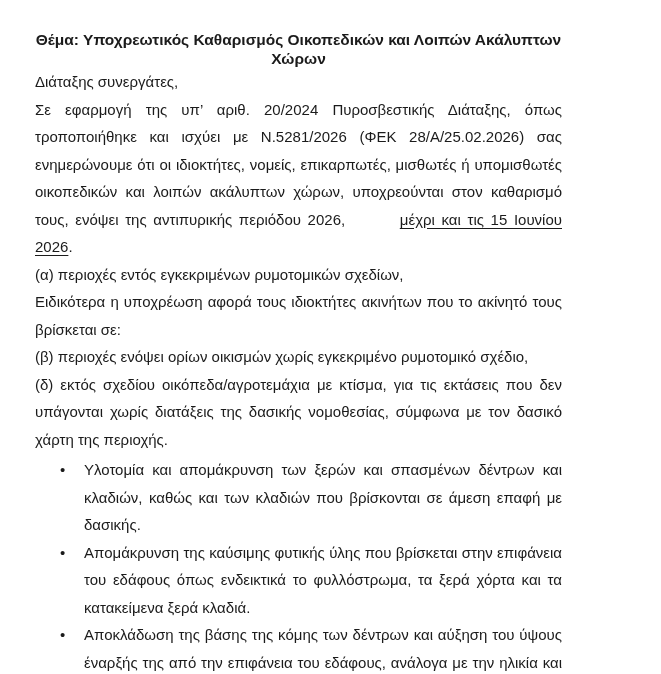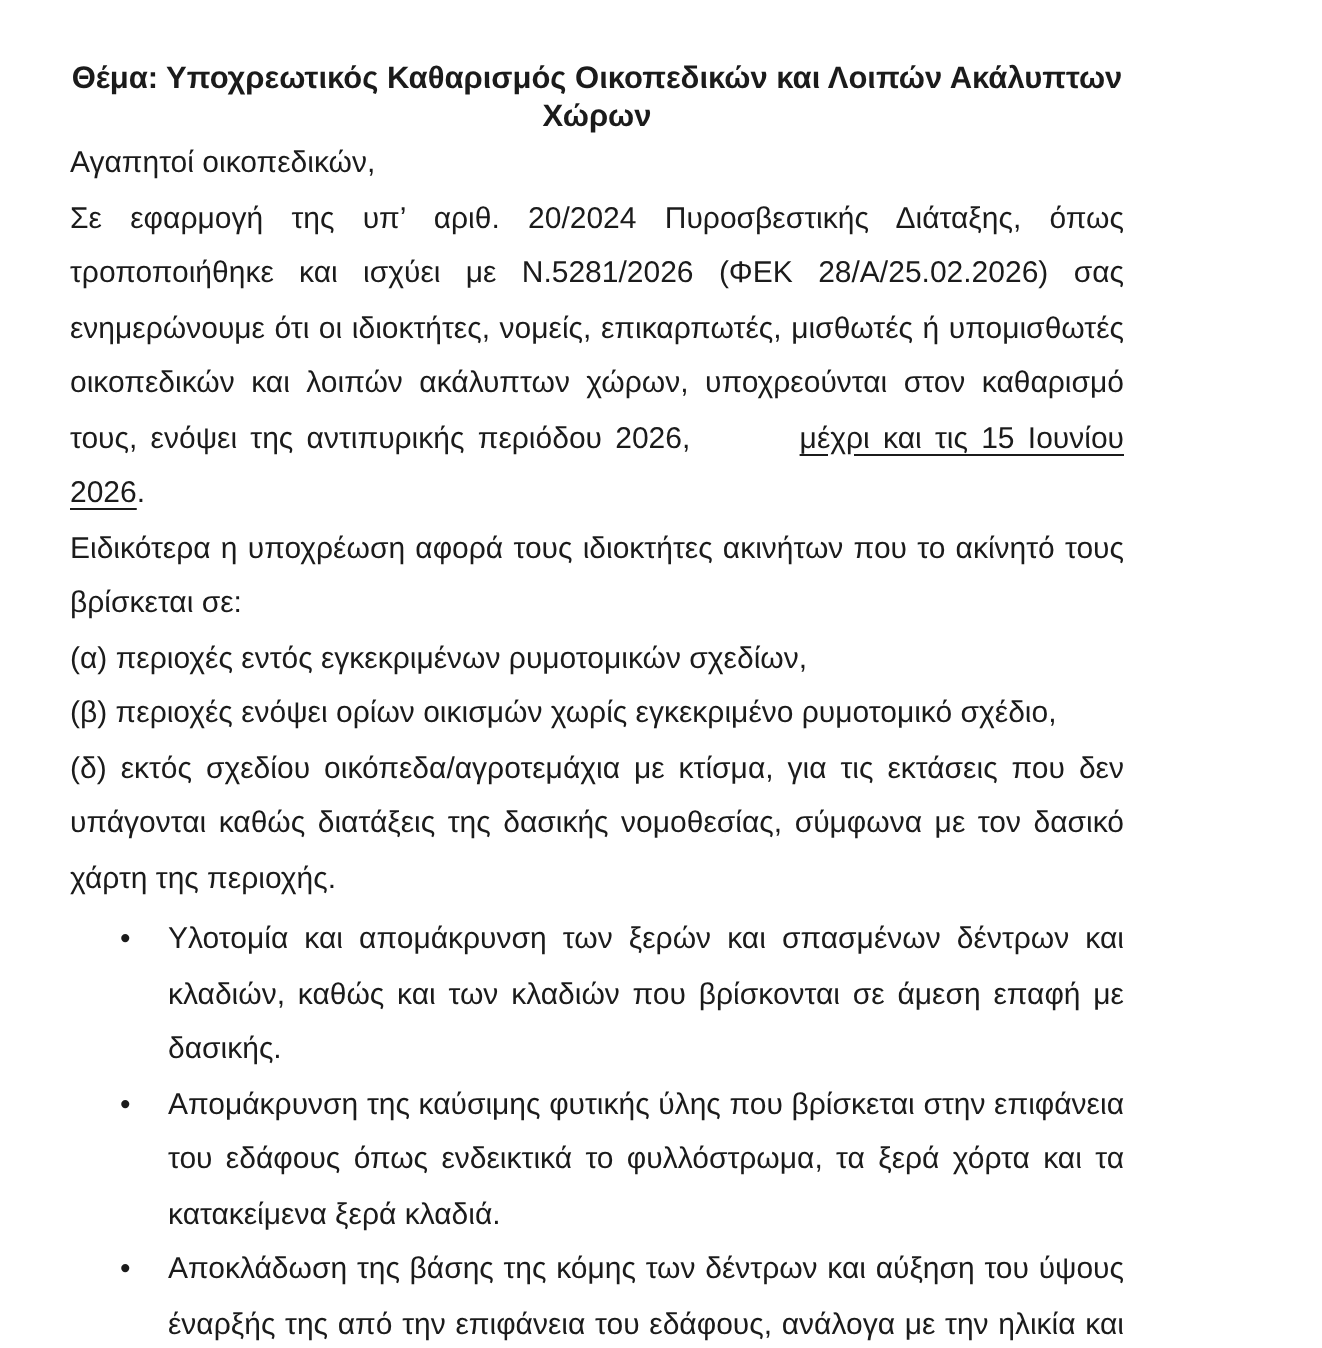--- a/index.html
+++ b/index.html
@@ -67,32 +67,32 @@
 </style>
 </head>
 <body>
 
 <div class="page">
 
   <h1 class="doc-title">Θέμα: Υποχρεωτικός Καθαρισμός Οικοπεδικών και Λοιπών Ακάλυπτων Χώρων</h1>
 
   <div class="body-text">
 
-    <p class="para salutation">Αγαπητοί οικοπεδικών,</p>
+    <p class="para salutation">Διάταξης συνεργάτες,</p>
 
     <p class="para"><span>Σε εφαρμογή της υπ’ αριθ. 20/2024 Πυροσβεστικής Διάταξης, όπως τροποποιήθηκε και ισχύει με Ν.5281/2026 (ΦΕΚ 28/Α/25.02.2026) σας ενημερώνουμε ότι οι ιδιοκτήτες, νομείς, επικαρπωτές, μισθωτές ή υπομισθωτές οικοπεδικών και λοιπών ακάλυπτων χώρων, υποχρεούνται στον καθαρισμό τους, ενόψει της αντιπυρικής περιόδου 2026, </span><span class="u">μέχρι και τις 15 Ιουνίου 2026</span><span>.</span></p>
 
+    <p class="para">(α) περιοχές εντός εγκεκριμένων ρυμοτομικών σχεδίων,</p>
+
     <p class="para">Ειδικότερα η υποχρέωση αφορά τους ιδιοκτήτες ακινήτων που το ακίνητό τους βρίσκεται σε:</p>
-
-    <p class="para">(α) περιοχές εντός εγκεκριμένων ρυμοτομικών σχεδίων,</p>
 
     <p class="para">(β) περιοχές ενόψει ορίων οικισμών χωρίς εγκεκριμένο ρυμοτομικό σχέδιο,</p>
 
 
-    <p class="para">(δ) εκτός σχεδίου οικόπεδα/αγροτεμάχια με κτίσμα, για τις εκτάσεις που δεν υπάγονται καθώς διατάξεις της δασικής νομοθεσίας, σύμφωνα με τον δασικό χάρτη της περιοχής.</p>
+    <p class="para">(δ) εκτός σχεδίου οικόπεδα/αγροτεμάχια με κτίσμα, για τις εκτάσεις που δεν υπάγονται χωρίς διατάξεις της δασικής νομοθεσίας, σύμφωνα με τον δασικό χάρτη της περιοχής.</p>
 
 
     <ul class="process-list">
       <li>
         <span class="bullet">•</span>
         <span>Υλοτομία και απομάκρυνση των ξερών και σπασμένων δέντρων και κλαδιών, καθώς και των κλαδιών που βρίσκονται σε άμεση επαφή με δασικής.</span>
       </li>
       <li>
         <span class="bullet">•</span>
         <span>Απομάκρυνση της καύσιμης φυτικής ύλης που βρίσκεται στην επιφάνεια του εδάφους όπως ενδεικτικά το φυλλόστρωμα, τα ξερά χόρτα και τα κατακείμενα ξερά κλαδιά.</span>

